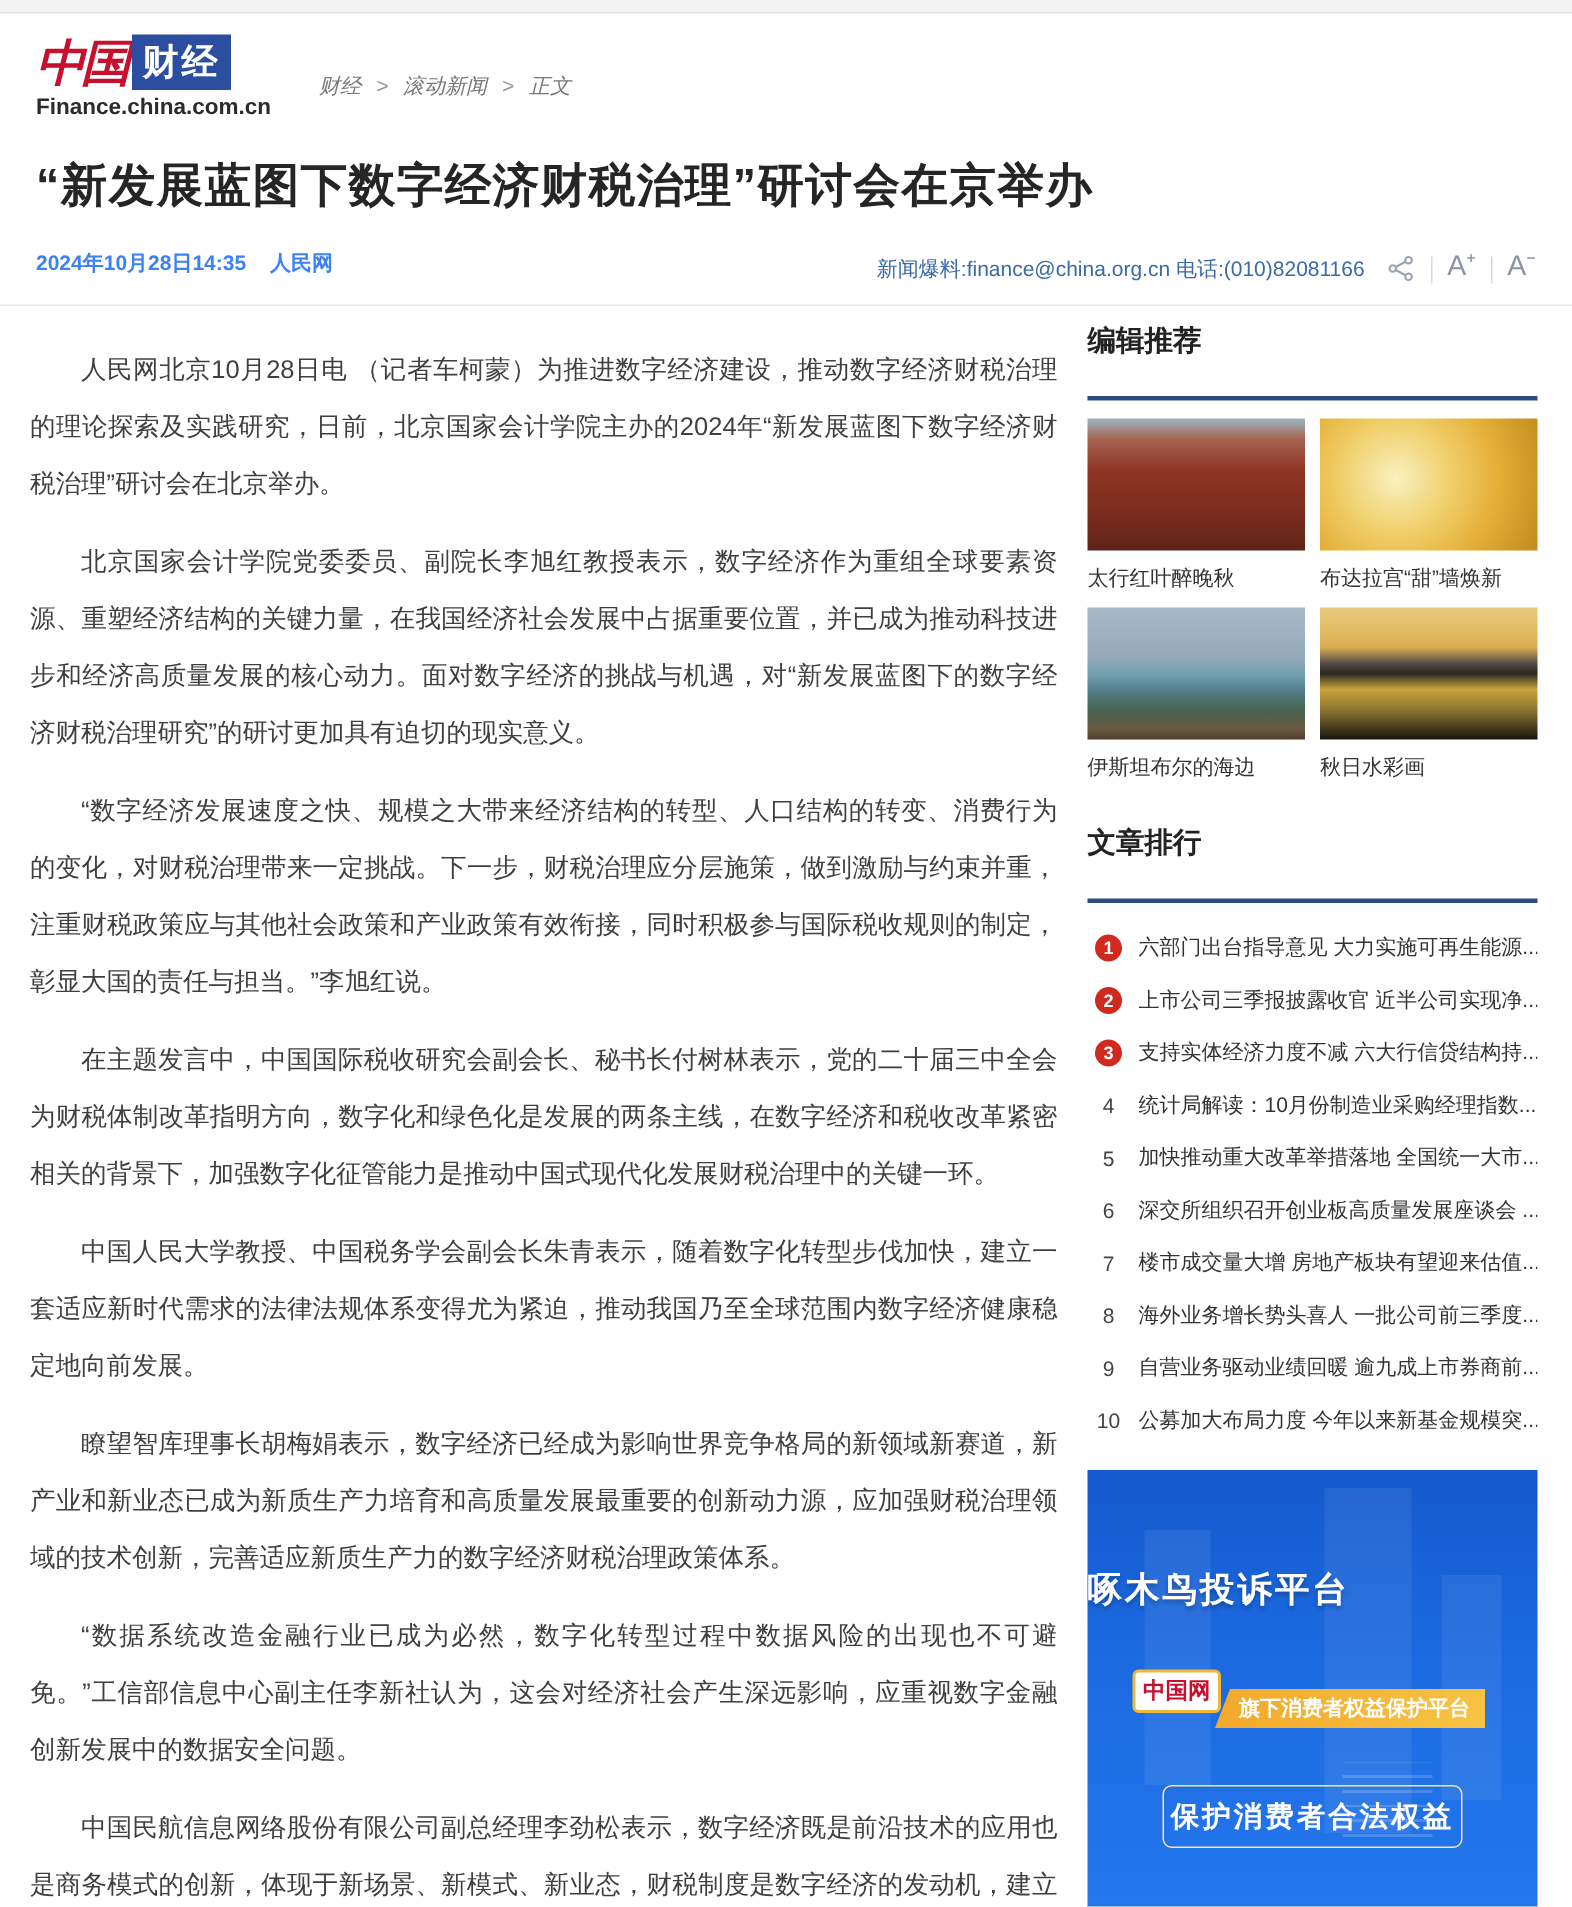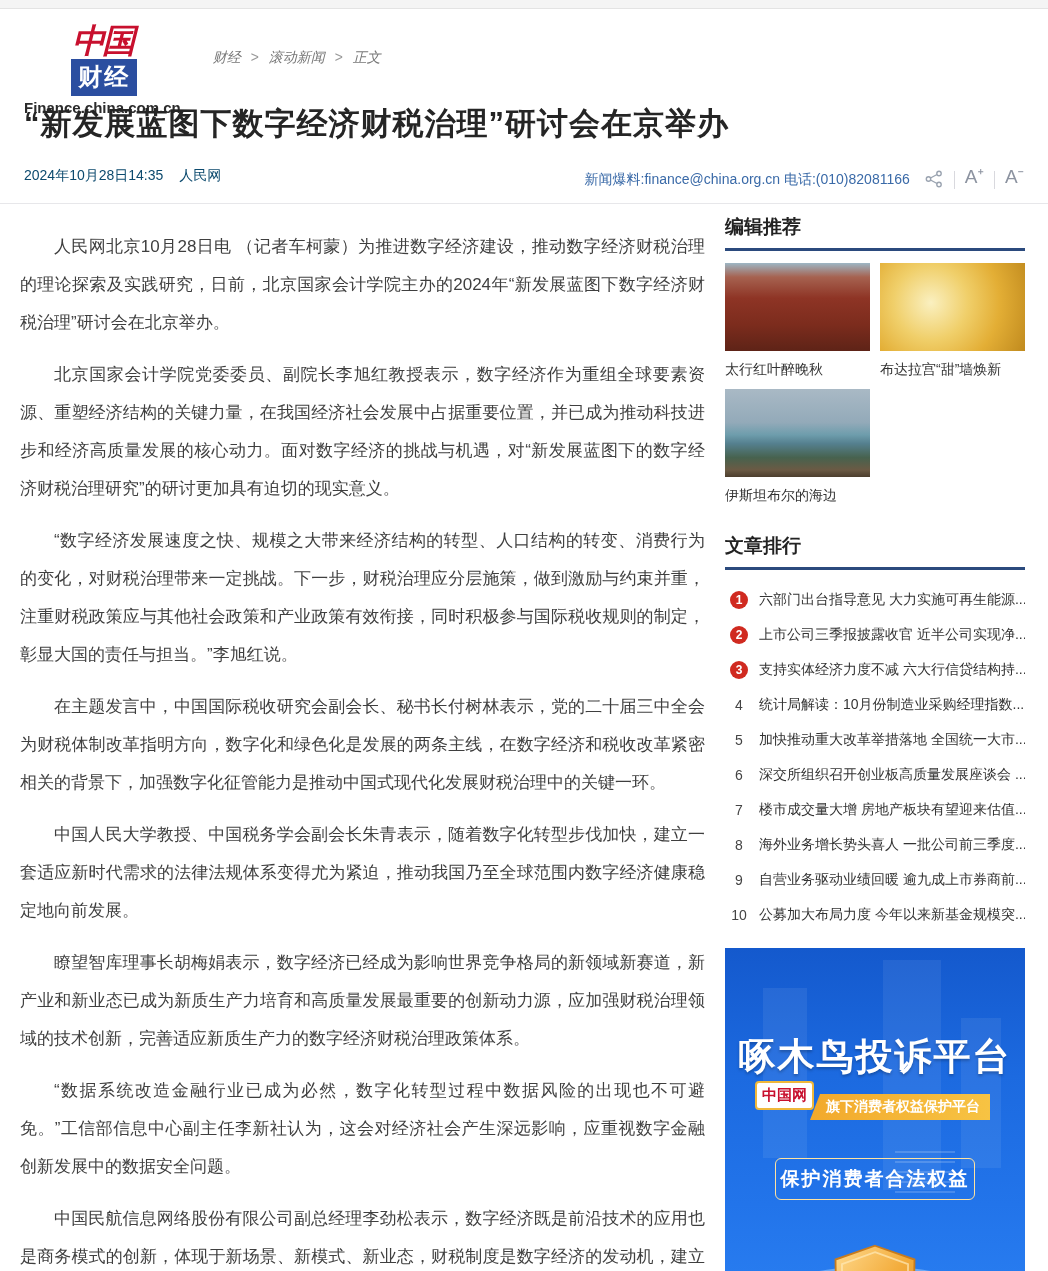--- a/index.html
+++ b/index.html
@@ -4,48 +4,48 @@
 <style>
   * { margin:0; padding:0; box-sizing:border-box; }
   html,body { background:#fff; }
   body { width:1048px; height:1271px; overflow:hidden; font-family:"Liberation Sans","DejaVu Sans",sans-serif; color:#404040; }
   .page { width:1048px; height:1271px; position:relative; }
 
   .topbar { height:9px; background:#f4f4f4; border-bottom:1px solid #e3e3e3; }
 
   
   .site-header { display:flex; align-items:flex-start; padding:14px 0 0 24px; height:72px; }
-  .logo-row { display:flex; align-items:center;flex-direction:column; }
+  .logo-row { display:flex; align-items:center; }
   .logo-cn { font-family:"DejaVu Serif","Liberation Serif",serif; font-weight:bold; font-style:italic; font-size:33px; color:#c8102e; letter-spacing:-3px; line-height:36px; }
   .logo-fin { display:inline-block; margin-left:4px; background:#2b4ea0; color:#fff; font-weight:bold; font-size:24px; padding:2px 7px 3px; letter-spacing:2px; }
   .logo-domain { font-size:15px; font-weight:bold; color:#2b2b2b; margin-top:3px; }
   .breadcrumb { margin:26px 0 0 32px; font-size:14px; color:#777;font-style:italic; }
   .breadcrumb a { color:#777; text-decoration:none; cursor:pointer; }
   .breadcrumb .sep { margin:0 6px; color:#999; }
 
   
   .article-title { font-size:31px; font-weight:bold; color:#252525; padding:22px 24px 0 24px; letter-spacing:1px; }
   .meta-row { display:flex; justify-content:space-between; align-items:center; padding:18px 24px 0 24px; }
-  .meta-left { font-size:14px; color:#0c4a6e; }
+  .meta-left { font-size:14px; color:#3b82f6;font-weight:bold; }
   .meta-left .src { margin-left:12px; }
   .meta-right { display:flex; align-items:flex-end; font-size:14px; }
   .contact { color:#3a6aa8; margin-right:14px; }
   .share { cursor:pointer; display:inline-flex; align-items:center; }
   .vsep { width:1px; height:18px; background:#d9d9de; margin:0 10px; }
   .fontbtn { background:none; border:none; color:#8c93a0; font-size:19px; cursor:pointer; font-family:"Liberation Sans",sans-serif; }
   .rule { border:none; border-top:1px solid #e7e7ea; margin:14px 0 0 0; }
 
   
   .main { display:flex; padding:0 23px 0 20px; margin-top:10px; }
   article { width:685px; }
   article p { font-size:17px; line-height:38px; text-indent:2em; text-align:justify; color:#3f3f3f; margin:14px 0 13px 0; }
 
   
   aside { width:300px; margin-left:20px; }
-  .side-sec-title { font-size:19px; font-weight:bold; color:#222; padding-bottom:8px; }
+  .side-sec-title { font-size:19px; font-weight:bold; color:#222; padding-bottom:24px; }
   .side-sec-rule { height:3px; background:#2b4a7d; margin-bottom:12px; }
   .picks { display:flex; flex-wrap:wrap; justify-content:space-between; }
   .pick { width:145px; margin-bottom:11px; cursor:pointer; }
   .thumb { width:145px; height:88px; }
   .t1 { background:linear-gradient(180deg,#9db6c4 0%,#a66250 16%,#8e3425 40%,#7c2c1d 70%,#5e2317 100%); }
   .t2 { background:radial-gradient(circle at 35% 45%, #faf0c0 0%, #f0cf6a 35%, #e3ae35 65%, #c08a1e 100%); }
   .t3 { background:linear-gradient(180deg,#a9b9c5 0%,#93aab9 38%,#6e9dac 52%,#55808f 62%,#47624e 78%,#6b5a44 92%,#4c3e2e 100%); }
   .t4 { background:linear-gradient(180deg,#e9cb7d 0%,#dcae52 30%,#57504a 42%,#2a2620 50%,#caa43c 62%,#8a7430 78%,#17150f 100%); }
   .pick figcaption { font-size:14px; color:#333; margin-top:9px; line-height:18px; }
 
@@ -58,21 +58,21 @@
 
   
   .ad { position:relative; width:300px; height:366px; margin-top:16px; overflow:hidden; cursor:pointer;
         background:linear-gradient(180deg,#1459cd 0%,#1c6ae0 35%,#2274ea 70%,#2a7ff2 100%); }
   .bldg { position:absolute; background:rgba(255,255,255,0.07); }
   .b1 { left:38px; top:40px; width:44px; height:170px; }
   .b2 { left:158px; top:12px; width:58px; height:230px; }
   .b3 { left:236px; top:70px; width:40px; height:150px; }
   .dots { position:absolute; left:170px; top:195px; width:60px; height:50px; opacity:.5;
           background:repeating-linear-gradient(0deg, rgba(255,255,255,.35) 0 2px, transparent 2px 10px); }
-  .ad-title { position:absolute; top:84px; width:100%; text-align:center; color:#fff; font-size:37px; font-weight:bold; letter-spacing:2px; text-shadow:0 2px 3px rgba(0,0,0,.25); }
+  .ad-title { position:absolute; top:64px; width:100%; text-align:left; color:#fff; font-size:23px; font-weight:bold; letter-spacing:2px; text-shadow:0 2px 3px rgba(0,0,0,.25); }
   .brand-row { position:absolute; top:122px; left:30px; display:flex; align-items:center; }
   .brand-badge { background:#fff; border:2px solid #f0b83a; border-radius:4px; color:#c8102e; font-weight:bold; font-size:15px; padding:3px 5px; font-family:"DejaVu Serif","Liberation Serif",serif; }
   .brand-ribbon { margin-left:-4px; background:linear-gradient(90deg,#f2a92c,#f7c343); color:#fff; font-size:14px; font-weight:bold; padding:4px 10px 4px 16px; clip-path:polygon(10px 0,100% 0,100% 100%,0 100%);margin-top:24px; }
   .slogan-box { position:absolute; top:210px; left:50px; width:200px; text-align:center; border:1px solid #ffe3a0; border-radius:6px; padding:7px 0; color:#fff; font-size:19px; font-weight:bold; font-family:"DejaVu Serif","Liberation Serif",serif; letter-spacing:2px; }
   .ring { position:absolute; top:318px; left:24px; width:252px; height:96px; border:7px solid rgba(160,210,255,.55); border-radius:50%; }
   .shield-wrap { position:absolute; top:295px; left:104px; width:92px; height:112px; }
 </style>
 </head>
 <body>
 
@@ -146,20 +146,24 @@
             <div class="thumb t1"></div>
             <figcaption>太行红叶醉晚秋</figcaption>
           </figure>
           <figure class="pick">
             <div class="thumb t2"></div>
             <figcaption>布达拉宫“甜”墙焕新</figcaption>
           </figure>
           <figure class="pick">
             <div class="thumb t3"></div>
             <figcaption>伊斯坦布尔的海边</figcaption>
+          </figure>
+          <figure class="pick">
+            <div class="thumb t4"></div>
+            <figcaption>秋日水彩画</figcaption>
           </figure>
         </div>
       </section>
 
       <section class="ranking-sec">
         <div class="side-sec-title">文章排行</div>
         <div class="side-sec-rule"></div>
         <ol class="rank-list">
           <li class="rank-item">
             <span class="badge hot">1</span>

